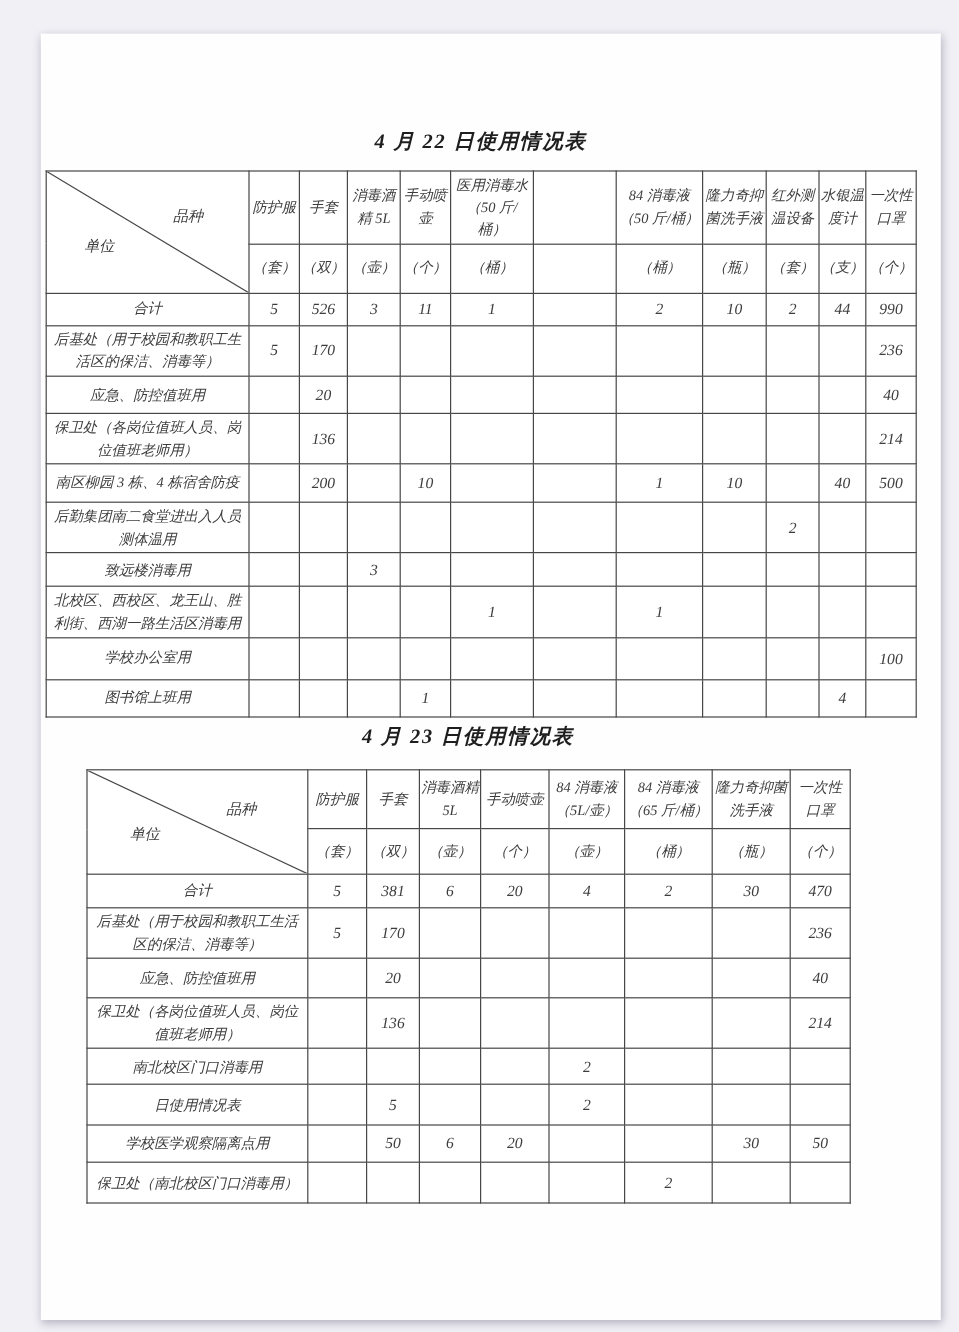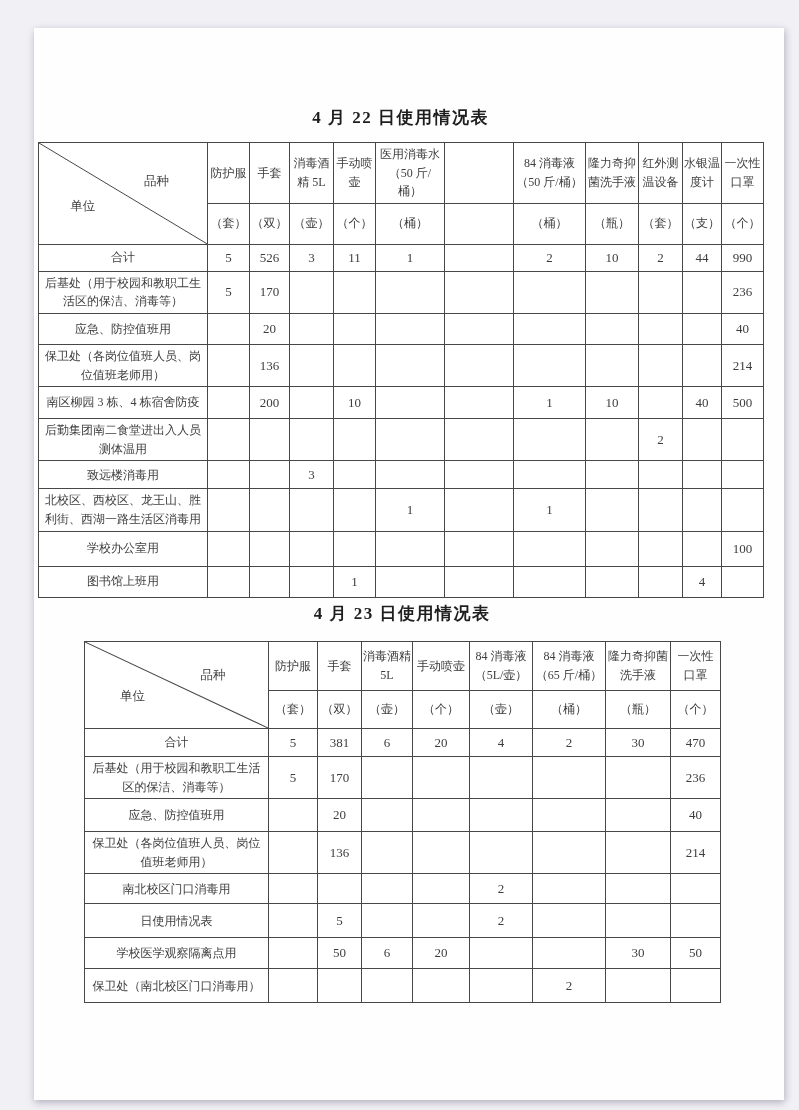--- a/index.html
+++ b/index.html
@@ -6,23 +6,23 @@
   body{
     width:799px;height:1110px;overflow:hidden;position:relative;
     background:#f1f0f5;
     font-family:"Liberation Serif","DejaVu Serif",serif;
   }
   .paper{
     position:absolute;left:34px;top:28px;width:750px;height:1072px;
     background:#fefefe;
     box-shadow:0 3px 7px rgba(125,120,145,.40), 3px 1px 6px rgba(125,120,145,.18);
   }
-  .tablewrap{position:absolute;}
+  .tablewrap{position:absolute;font-style:italic;}
   #t1wrap{left:38px;top:104px;width:725px;}
-  #t2wrap{left:84px;top:600px;width:636px;}
+  #t2wrap{left:72px;top:600px;width:636px;}
   .tabletitle{
     font-size:17px;font-weight:bold;text-align:center;line-height:28px;
     color:#1e1e1e;letter-spacing:1.5px;
   }
   #t1wrap .tabletitle{margin:0 0 10px 0;}
   #t2wrap .tabletitle{margin:0 0 13px 0;}
   table{border-collapse:collapse;table-layout:fixed;width:100%;background:#fff;}
   th,td{
     border:1px solid #474747;text-align:center;vertical-align:middle;
     color:#3d3d3d;font-weight:normal;overflow:hidden;

